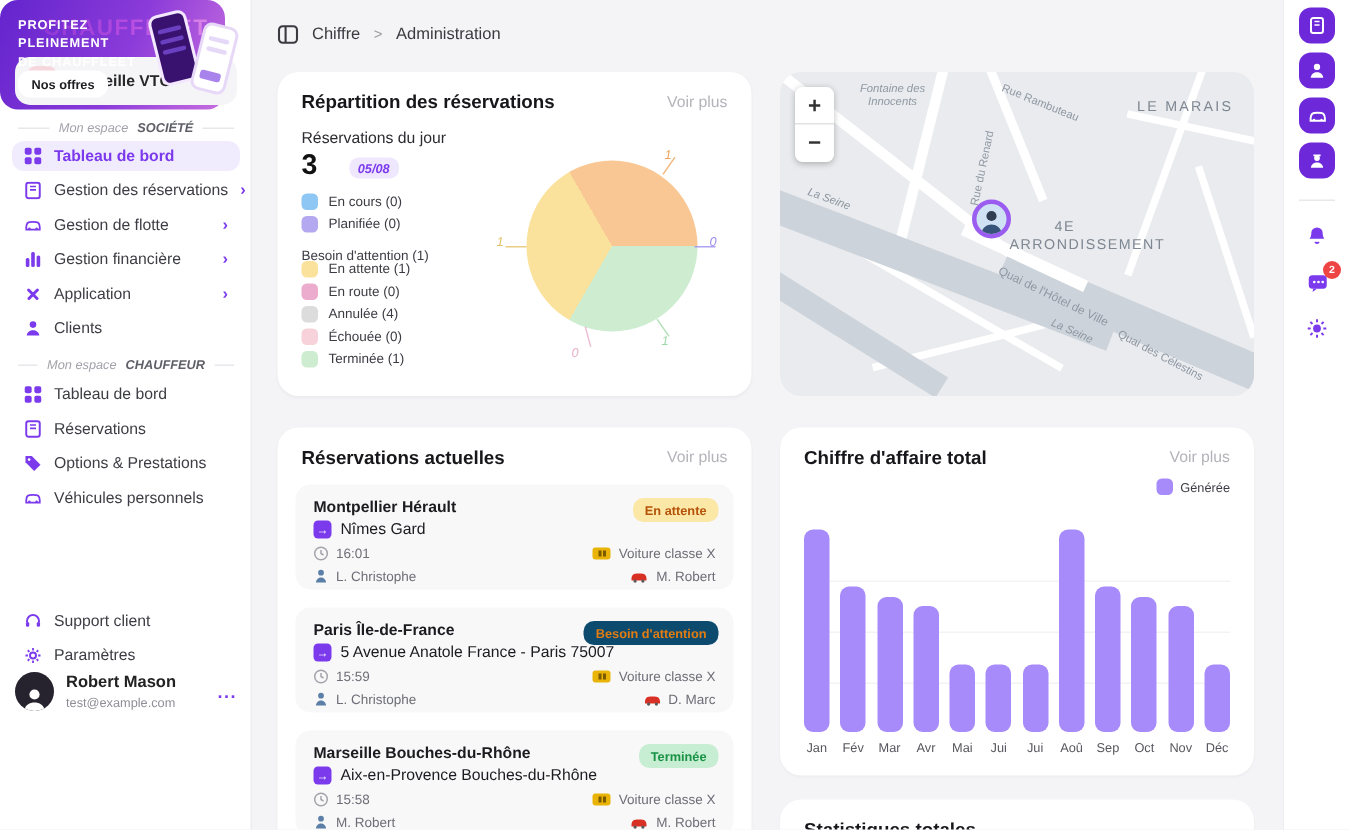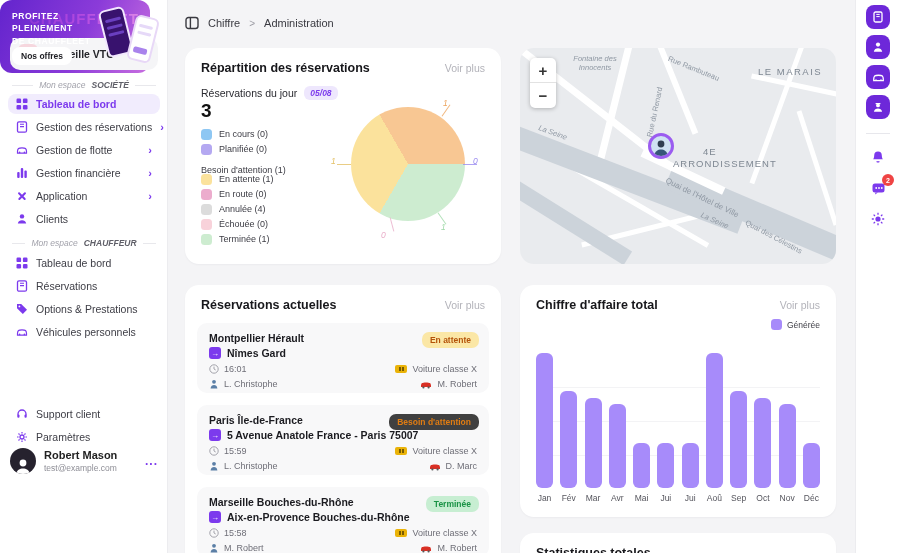--- a/index.html
+++ b/index.html
@@ -99,21 +99,21 @@
     font-size:8px; color:#3a3a3a; padding:2px 5px; display:flex; align-items:center; gap:3px; }
   #map-attrib .leaf { color:#0078a8; font-weight:bold; }
   #map-attrib .flag { width:9px; height:6px; background:linear-gradient(#3a75c4 50%,#f9dd16 50%); }
 
   
   #card-cur { left:185px; top:285px; width:316px; height:300px; }
   .res-item { position:absolute; left:12px; width:292px; height:70px; background:#f8f8f9;
     border-radius:10px; padding:9px 12px; cursor:pointer; }
   .res-item .origin { font-size:10.5px; font-weight:bold; color:#1b1b20; }
   .res-item .dest-row { display:flex; align-items:center; gap:6px; margin-top:3px; }
-  .res-item .dest { font-size:10.5px; font-weight:bold; color:#1b1b20;text-align:center; }
+  .res-item .dest { font-size:10.5px; font-weight:normal; color:#1b1b20;text-align:center; }
   .arrow-chip { width:12px; height:12px; border-radius:3px; background:#7c3aed; color:#fff;
     font-size:8px; display:flex; align-items:center; justify-content:center; }
   .res-meta { display:flex; justify-content:space-between; margin-top:5px; }
   .meta-cell { display:flex; align-items:center; gap:5px; font-size:9px; color:#6e6e77; }
   .status-badge { position:absolute; right:10px; top:9px; font-size:8.5px; font-weight:bold;
     border-radius:7px; padding:3px 8px; }
   .plate-ic { width:12px; height:8px; background:#eab308; border-radius:2px;
     display:flex; align-items:center; justify-content:center; gap:1px; }
   .plate-ic b { width:2px; height:4px; background:#7a5b00; display:block; }
 
@@ -330,21 +330,21 @@
     <span class="ctext">Chiffre</span>
     <span class="csep">&gt;</span>
     <span class="ctext">Administration</span>
   </div>
 
   <div id="card-dist" class="card abs">
     <div class="head">
       <span class="card-title">Répartition des réservations</span>
       <span class="voir-plus">Voir plus</span>
     </div>
-    <div id="dist-sub" class="abs" style="top:38px; left:16px;">
+    <div id="dist-sub" class="abs" style="top:38px; left:16px;flex-direction:column;">
       <span class="s">Réservations du jour</span>
       <span class="date-pill">05/08</span>
     </div>
     <div id="dist-count" class="abs" style="top:52px; left:16px;">3</div>
 
     <div class="legend-row" style="top:80px;">
         <span class="swatch" style="background: rgb(142, 199, 243);"></span>
         <span class="ltext">En cours (0)</span>
       </div>
     <div class="legend-row" style="top:95px;">
@@ -473,21 +473,21 @@
               <circle cx="3.4" cy="7.4" r="1.1" fill="#5a5a5a"></circle>
               <circle cx="8.6" cy="7.4" r="1.1" fill="#5a5a5a"></circle>
             </svg>
           <span>M. Robert</span>
           </span>
       </div>
     </div>
 
     <div class="res-item" style="top:120px;">
       <div class="origin">Paris Île-de-France</div>
-      <span class="status-badge" style="background: #404040; color: rgb(224, 124, 18);">Besoin d'attention</span>
+      <span class="status-badge" style="background: #0c4a6e; color: rgb(224, 124, 18);">Besoin d'attention</span>
       <div class="dest-row">
           <span class="arrow-chip">→</span>
         <span class="dest">5 Avenue Anatole France - Paris 75007</span>
         </div>
       <div class="res-meta">
         <span class="meta-cell">
           <svg width="10" height="10" viewBox="0 0 10 10">
               <circle cx="5" cy="5" r="4.2" fill="none" stroke="#a3a3ab" stroke-width="1"></circle>
               <path d="M5 2.6V5l1.7 1" stroke="#a3a3ab" stroke-width="1" fill="none"></path>
             </svg>

